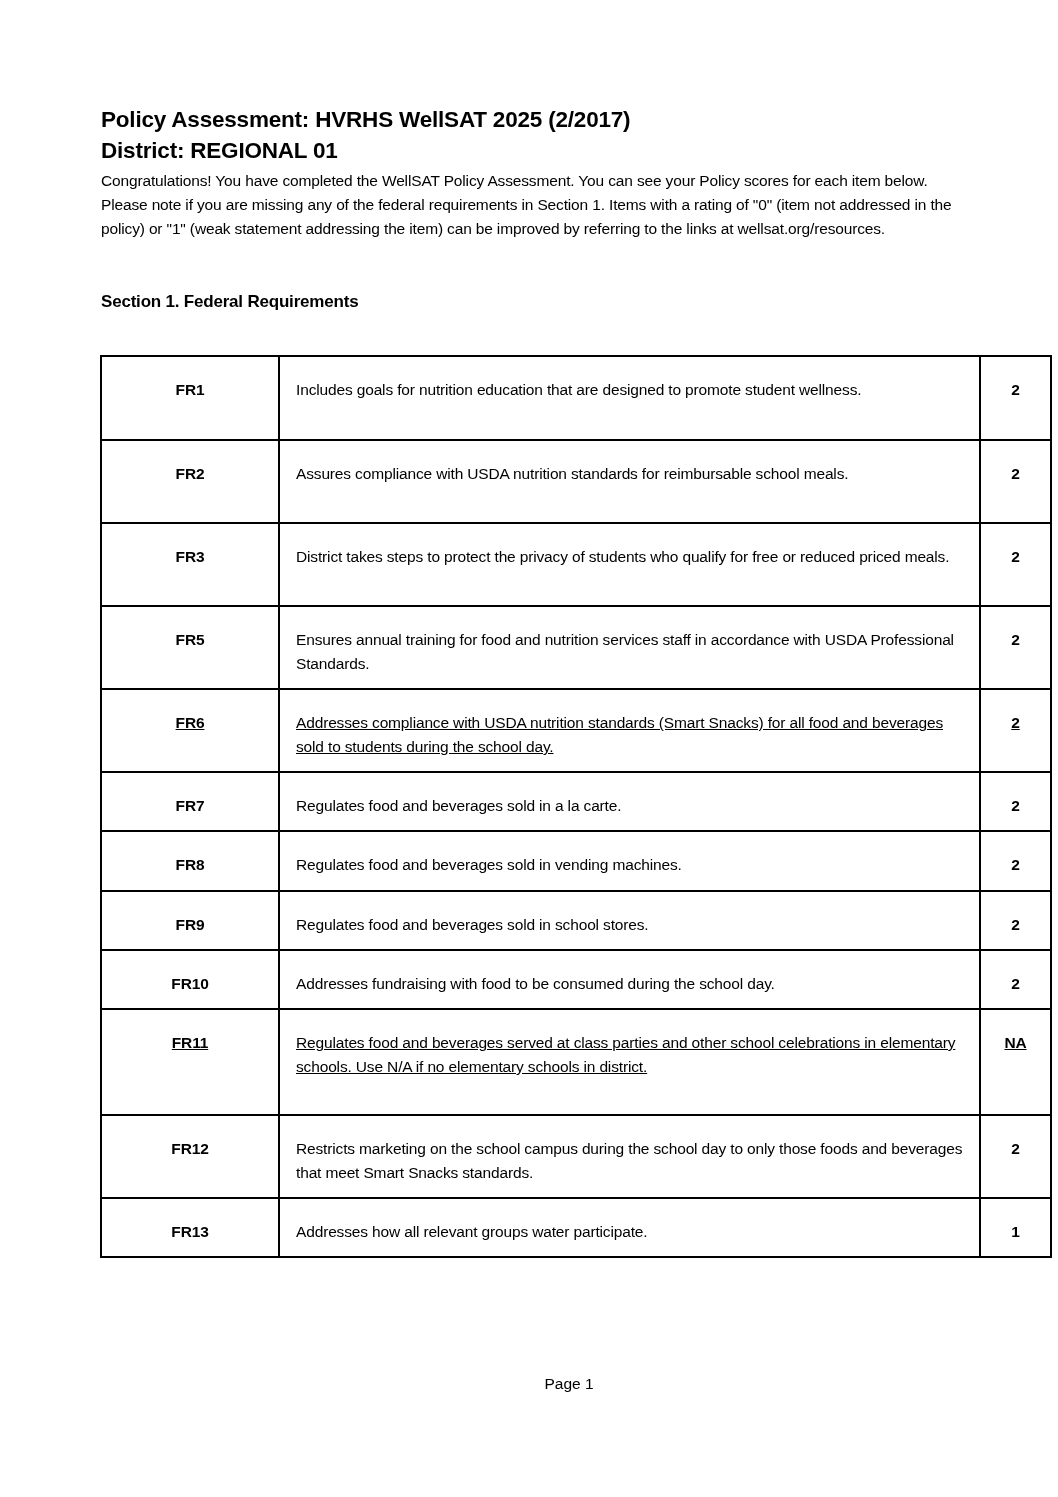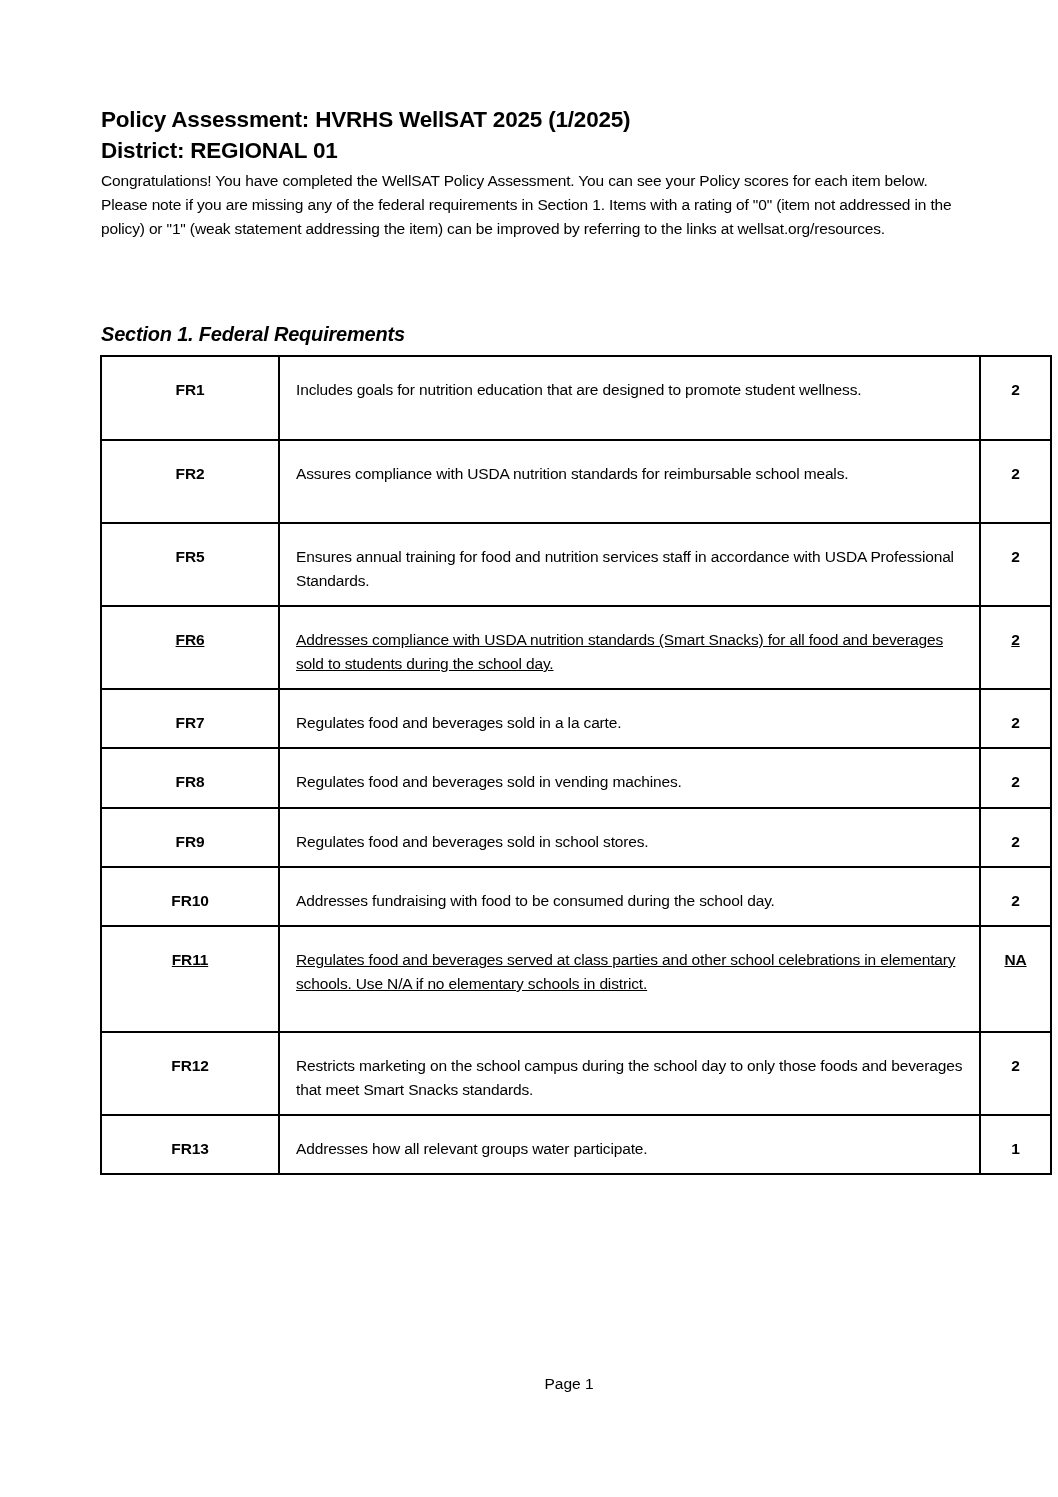--- a/index.html
+++ b/index.html
@@ -9,22 +9,22 @@
   }
   .title {
     position: absolute; left: 101px; top: 104px;
     font-size: 22.5px; font-weight: bold; line-height: 31px; letter-spacing: -0.2px;
   }
   .intro {
     position: absolute; left: 101px; top: 169px; width: 860px;
     font-size: 15.5px; line-height: 24px; letter-spacing: -0.15px;
   }
   .section-heading {
-    position: absolute; left: 101px; top: 323px;
-    font-size: 20px; font-weight: bold; letter-spacing: -0.2px; font-style: italic;
+    position: absolute; left: 101px; top: 292px;
+    font-size: 17px; font-weight: bold; letter-spacing: -0.2px;
   }
   table.req {
     position: absolute; left: 100px; top: 355px;
     width: 952px; border-collapse: collapse; table-layout: fixed;
   }
   table.req td {
     border: 2px solid #000; vertical-align: top; padding: 0;
     font-size: 15.5px; line-height: 24px; letter-spacing: -0.15px;
   }
   td.code { width: 176px; text-align: center; font-weight: bold; }
@@ -33,21 +33,21 @@
   td .cell { padding-top: 21px; }
   .footer {
     position: absolute; left: 0; width: 1058px; top: 1375px;
     text-align: center; font-size: 15.5px; padding-left: 40px;
   }
 </style>
 </head>
 <body>
 
 <div class="title">
-  <div>Policy Assessment: HVRHS WellSAT 2025 (1/2025)</div>
+  <div>Policy Assessment: HVRHS WellSAT 2025 (2/2017)</div>
   <div>District: REGIONAL 01</div>
 </div>
 
 <div class="intro">Congratulations!  You have completed the WellSAT Policy Assessment.  You can see your Policy scores for each item below.  Please note if you are missing any of the federal requirements in Section 1.  Items with a rating of "0" (item not addressed in the policy) or "1" (weak statement addressing the item) can be improved by referring to the links at wellsat.org/resources.</div>
 
 <div class="section-heading">Section 1. Federal Requirements</div>
 
 <table class="req">
   <tbody id="req-body">
       <tr style="height: 84px;">
@@ -60,20 +60,31 @@
         <td class="score">
           <div class="cell">2</div>
         </td>
       </tr>
       <tr style="height: 83px;">
         <td class="code">
           <div class="cell">FR2</div>
         </td>
         <td class="desc">
           <div class="cell">Assures compliance with USDA nutrition standards for reimbursable school meals.</div>
+        </td>
+        <td class="score">
+          <div class="cell">2</div>
+        </td>
+      </tr>
+      <tr style="height: 83px;">
+        <td class="code">
+          <div class="cell">FR3</div>
+        </td>
+        <td class="desc">
+          <div class="cell">District takes steps to protect the privacy of students who qualify for free or reduced priced meals.</div>
         </td>
         <td class="score">
           <div class="cell">2</div>
         </td>
       </tr>
       <tr style="height: 83px;">
         <td class="code">
           <div class="cell">FR5</div>
         </td>
         <td class="desc">

